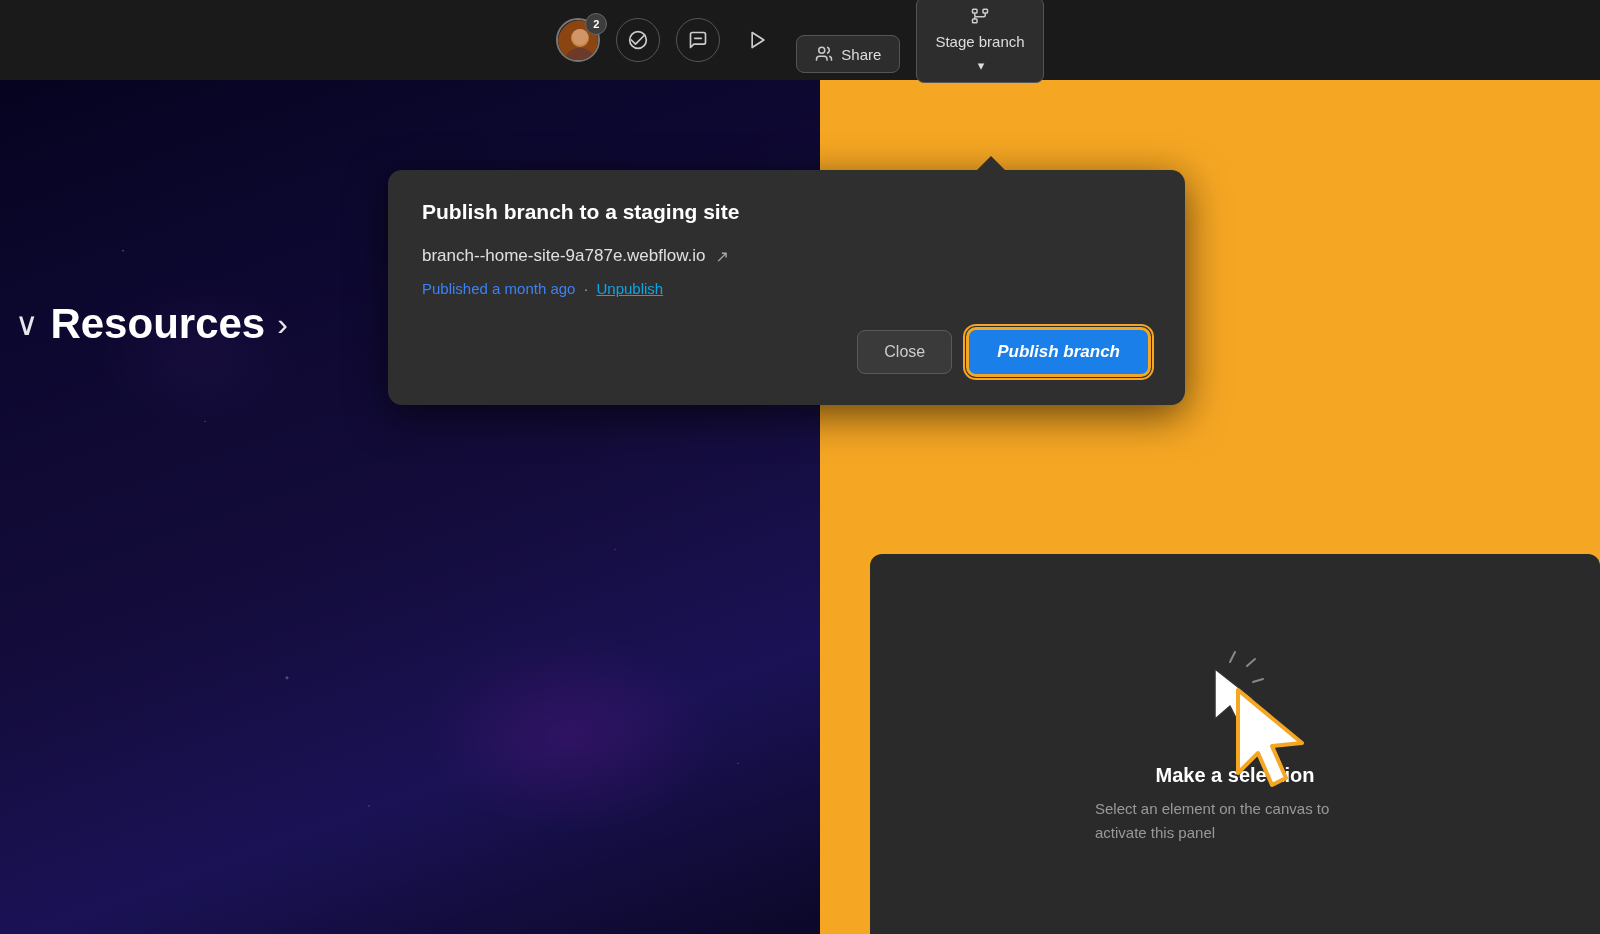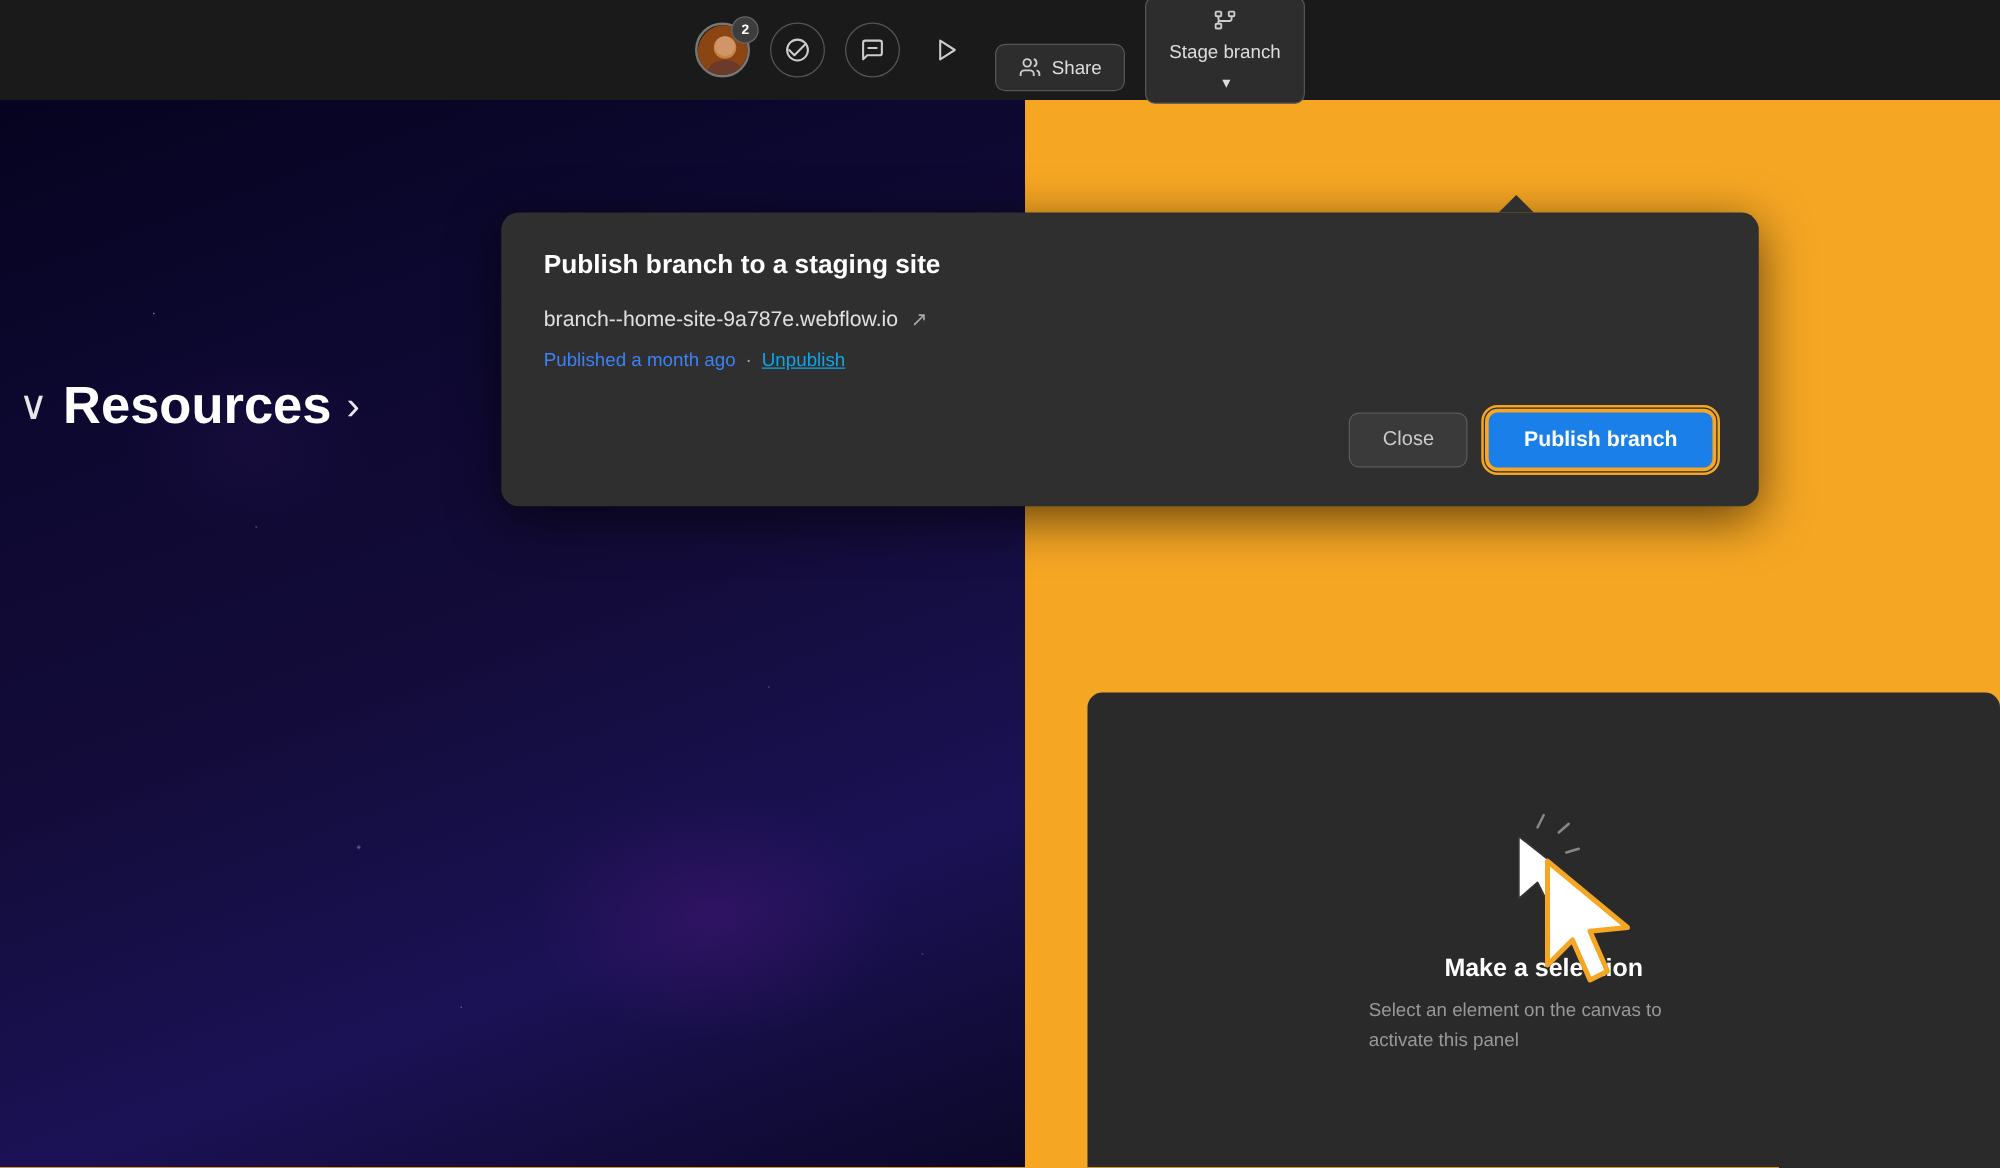--- a/index.html
+++ b/index.html
@@ -119,42 +119,42 @@
 
           <polygon points="30,25 30,75 45,62 55,82 62,78 52,58 68,55" fill="white" stroke="#333" stroke-width="1.5" stroke-linejoin="round"></polygon>
         </svg>
       </div>
 
       <div style="font-size:20px;font-weight:700;color:#ffffff;margin-bottom:10px;text-align:center;">Make a selection</div>
       <div style="font-size:15px;color:#999;text-align:left;line-height:1.6;max-width:280px;">Select an element on the canvas to activate this panel</div>
     </div>
   </div>
 
-  <div style="position:absolute;top:170px;left:401px;width:1006px;background:#2f2f2f;border-radius:14px;padding:30px 34px 28px 34px;z-index:50;box-shadow:0 10px 40px rgba(0,0,0,0.6);">
+  <div style="position:absolute;top:170px;left:388px;width:797px;background:#2f2f2f;border-radius:14px;padding:30px 34px 28px 34px;z-index:50;box-shadow:0 10px 40px rgba(0,0,0,0.6);">
 
     <div style="position:absolute;top:-14px;right:180px;width:0;height:0;border-left:14px solid transparent;border-right:14px solid transparent;border-bottom:14px solid #2f2f2f;"></div>
 
     <div style="font-size:21px;font-weight:700;color:#ffffff;margin-bottom:22px;">Publish branch to a staging site</div>
 
     <div style="display:flex;align-items:center;gap:10px;margin-bottom:14px;">
       <span style="font-size:17px;color:#e0e0e0;">branch--home-site-9a787e.webflow.io</span>
       <span style="color:#aaa;font-size:16px;cursor:pointer;">↗</span>
     </div>
 
     <div style="display:flex;align-items:center;gap:8px;margin-bottom:30px;">
       <span style="color:#3b82f6;font-size:15px;">Published a month ago</span>
       <span style="color:#aaa;font-size:15px;">·</span>
       <span style="color:#0ea5e9;font-size:15px;text-decoration:underline;cursor:pointer;">Unpublish</span>
     </div>
 
     <div style="display:flex;justify-content:flex-end;gap:14px;align-items:center;">
       <button style="background:#3a3a3a;border:1px solid #5a5a5a;border-radius:8px;color:#ccc;padding:12px 26px;font-size:16px;cursor:pointer;">
         <span>Close</span>
       </button>
-      <button style="background:#1a7fe8;border:3px solid #F5A623;border-radius:10px;color:white;padding:12px 28px;font-size:17px;font-weight:600;cursor:pointer;outline:2px solid #F5A623;outline-offset:1px;">
+      <button style="background:#1a7fe8;border:3px solid #F5A623;border-radius:10px;color:white;padding:12px 28px;font-size:17px;font-weight:600;cursor:pointer;outline:2px solid #F5A623;outline-offset:1px;font-style:italic;">
         <span>Publish branch</span>
       </button>
     </div>
   </div>
 
   <div style="position:absolute;bottom:140px;left:1230px;z-index:200;">
     <svg width="85" height="105" viewBox="0 0 85 105">
       <polygon points="8,5 8,88 28,68 42,100 56,93 42,61 72,58" fill="white" stroke="#F5A623" stroke-width="4" stroke-linejoin="round"></polygon>
     </svg>
   </div>

